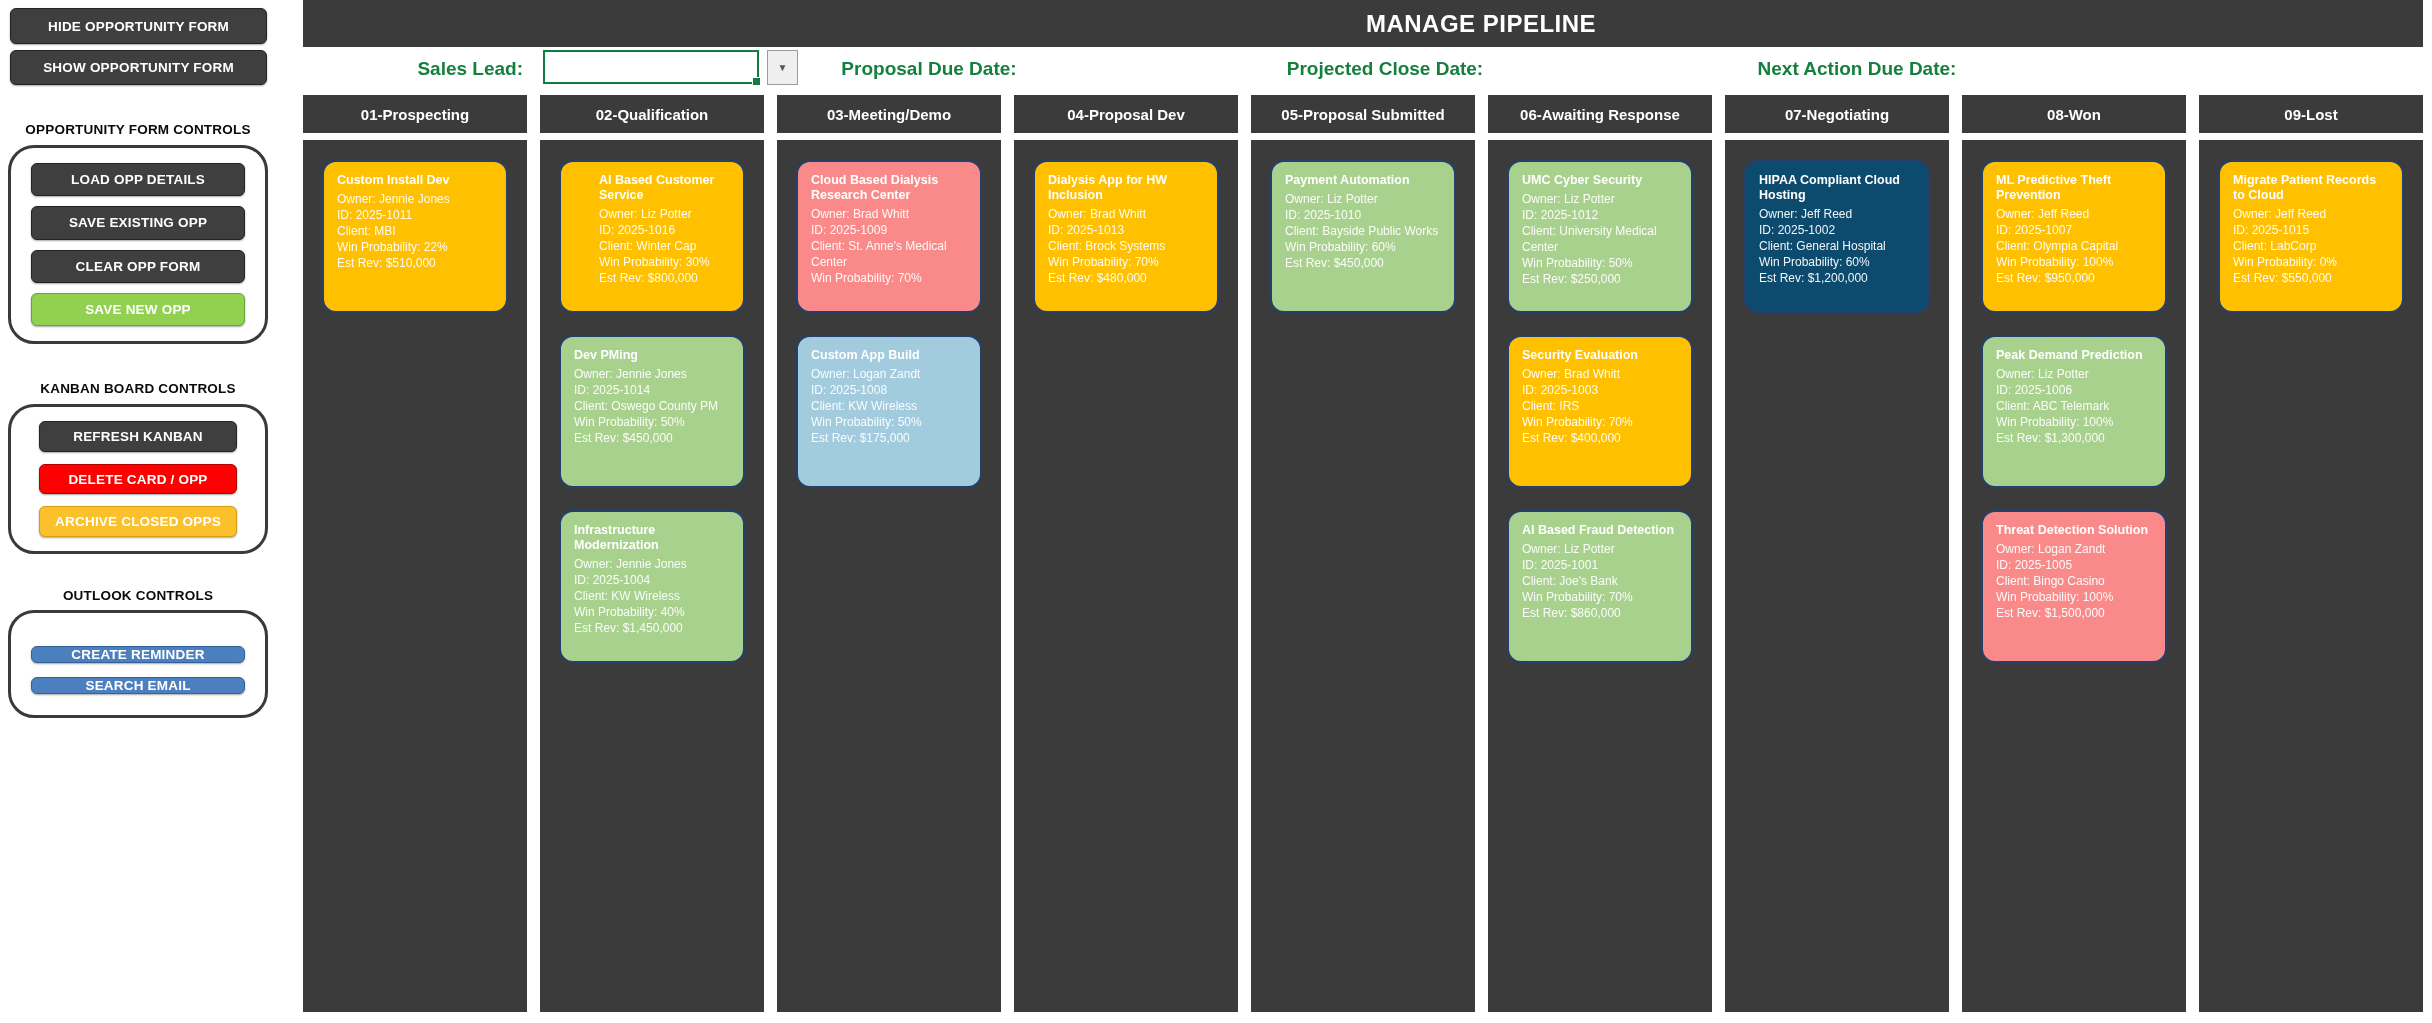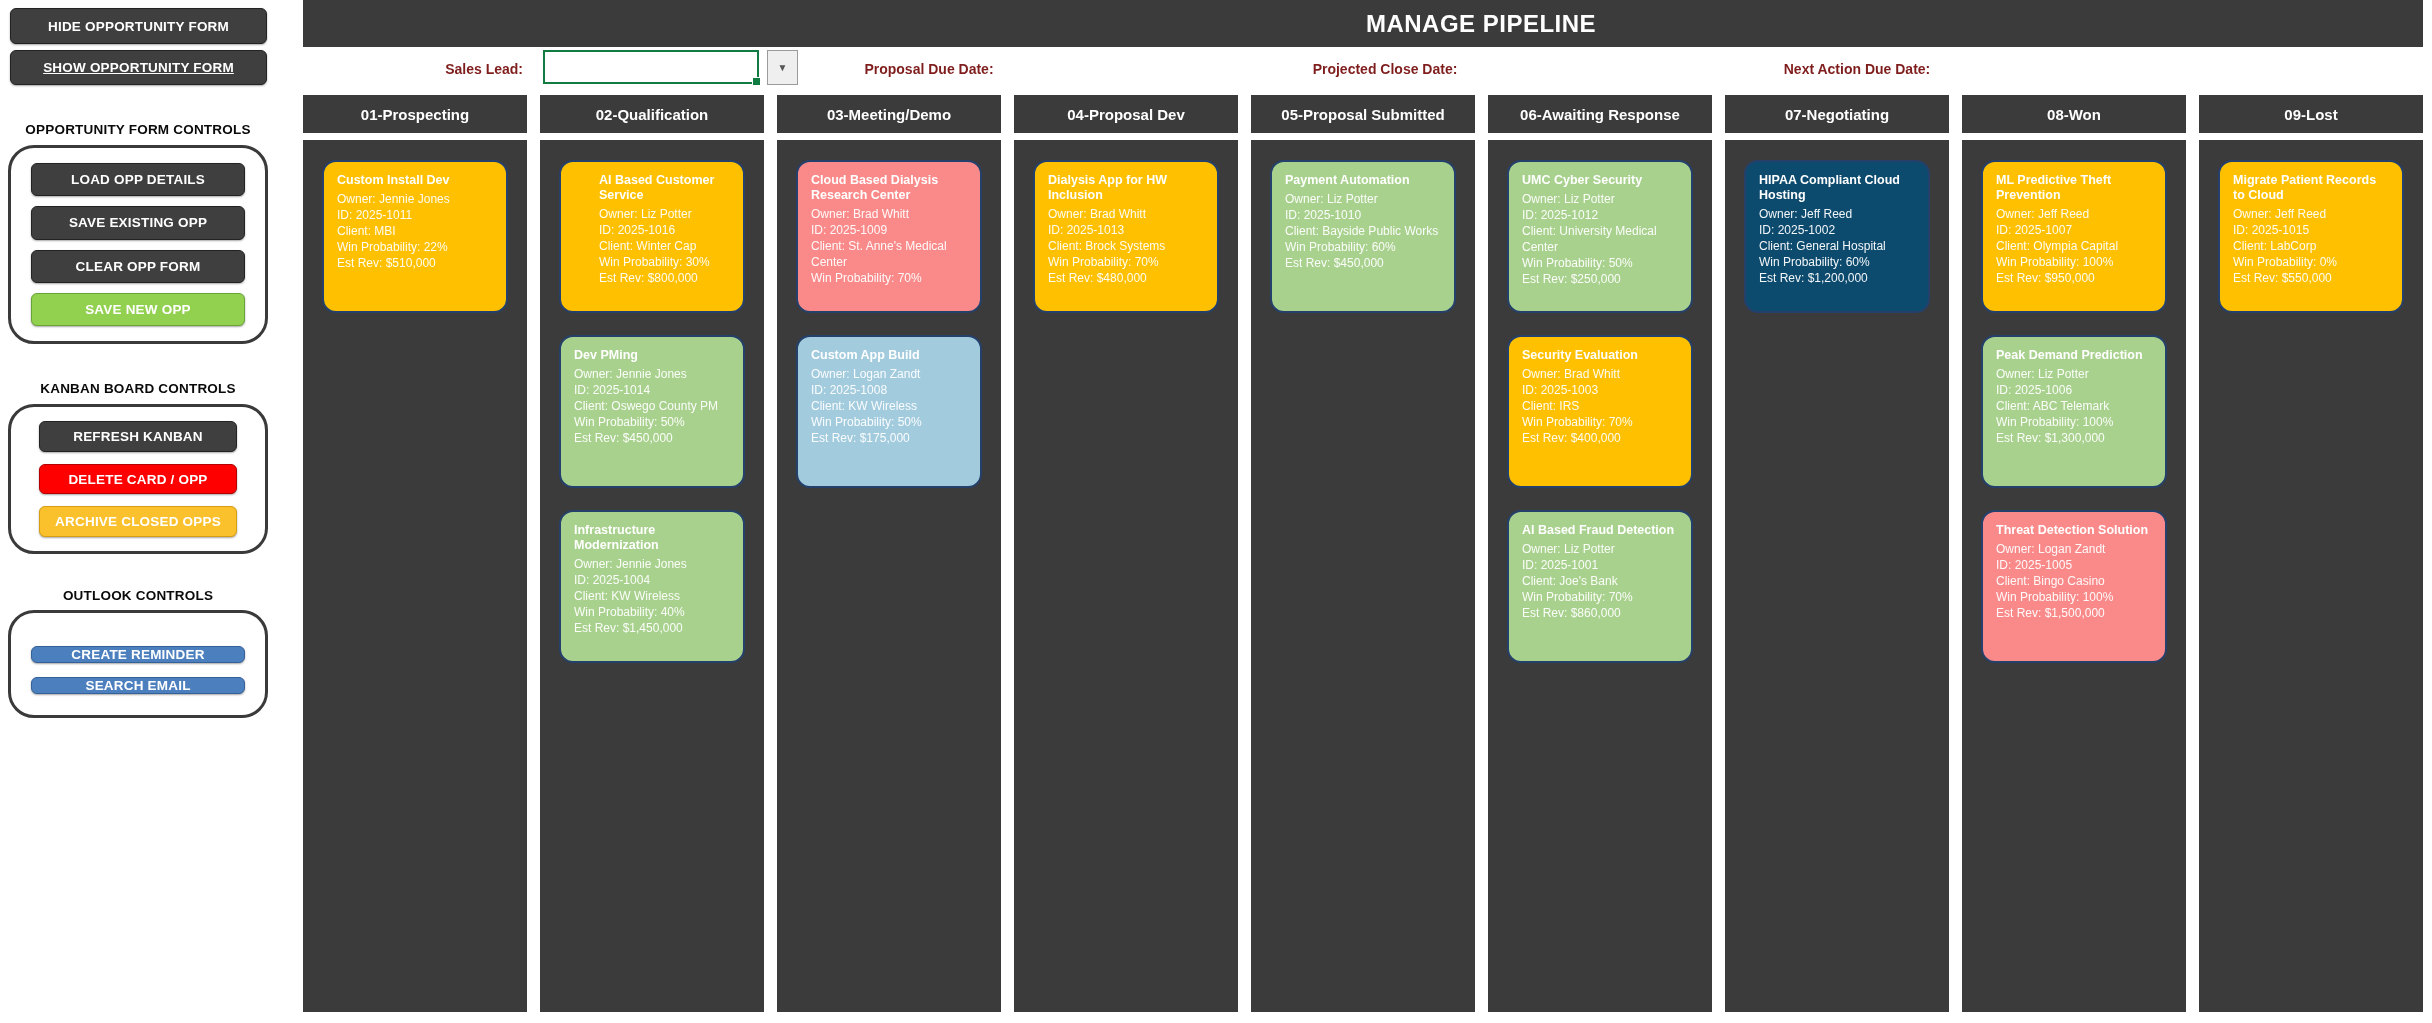--- a/index.html
+++ b/index.html
@@ -22,21 +22,21 @@
              border-radius:26px;box-sizing:border-box;display:flex;flex-direction:column;}
   .group-box .side-btn{position:relative;left:0;top:0;}
 
   
   .band{position:absolute;left:303px;top:0;width:2120px;height:47px;background:#3B3B3C;}
   .band-title{position:absolute;left:1178px;top:50%;transform:translate(-50%,-50%);
               color:#fff;font-weight:bold;font-size:24px;letter-spacing:.5px;white-space:nowrap;}
 
   .filter-row{position:absolute;left:303px;top:47px;width:2120px;height:43px;background:#fff;}
   .filter-label{position:absolute;top:0;height:43px;display:flex;align-items:center;
-                font-weight:bold;font-size:14px;color:#7f1d1d;white-space:nowrap;}
+                font-weight:bold;font-size:19px;color:#15803d;white-space:nowrap;}
   .lbl-sales{left:60px;width:160px;justify-content:flex-end;}
   .lbl-proposal{left:526px;width:200px;justify-content:center;}
   .lbl-close{left:982px;width:200px;justify-content:center;}
   .lbl-next{left:1454px;width:200px;justify-content:center;}
   .sales-cell{position:absolute;left:240px;top:3px;width:216px;height:34px;background:#fff;
               border:2px solid #107C41;box-sizing:border-box;}
   .fill-handle{position:absolute;right:-4px;bottom:-4px;width:7px;height:7px;background:#107C41;
                border:1px solid #fff;}
   .dd-btn{position:absolute;left:464px;top:3px;width:31px;height:35px;background:#EFEFEF;
           border:1px solid #9b9b9b;box-sizing:border-box;display:flex;align-items:center;justify-content:center;}
@@ -52,21 +52,21 @@
   .card-title{font-size:12.5px;font-weight:bold;line-height:15px;margin-bottom:3px;}
   .card-line{font-size:12px;line-height:16px;color:rgba(255,255,255,.95);}
 </style>
 </head>
 <body>
 
 <div class="page">
 
   <div class="sidebar">
     <div class="side-btn btn-dark" style="left:10px;top:8px;width:255px;height:34px;">HIDE OPPORTUNITY FORM</div>
-    <div class="side-btn btn-dark" style="left:10px;top:50px;width:255px;height:33px;text-decoration:underline;">SHOW OPPORTUNITY FORM</div>
+    <div class="side-btn btn-dark" style="left:10px;top:50px;width:255px;height:33px;">SHOW OPPORTUNITY FORM</div>
 
     <div class="side-heading" style="top:122px;">OPPORTUNITY FORM CONTROLS</div>
     <div class="group-box" style="top:145px;height:199px;padding:15px 20px;gap:10px;">
       <div class="side-btn btn-dark" style="height:33px;">LOAD OPP DETAILS</div>
       <div class="side-btn btn-dark" style="height:33px;">SAVE EXISTING OPP</div>
       <div class="side-btn btn-dark" style="height:33px;">CLEAR OPP FORM</div>
       <div class="side-btn btn-green" style="height:33px;">SAVE NEW OPP</div>
     </div>
 
     <div class="side-heading" style="top:381px;">KANBAN BOARD CONTROLS</div>

